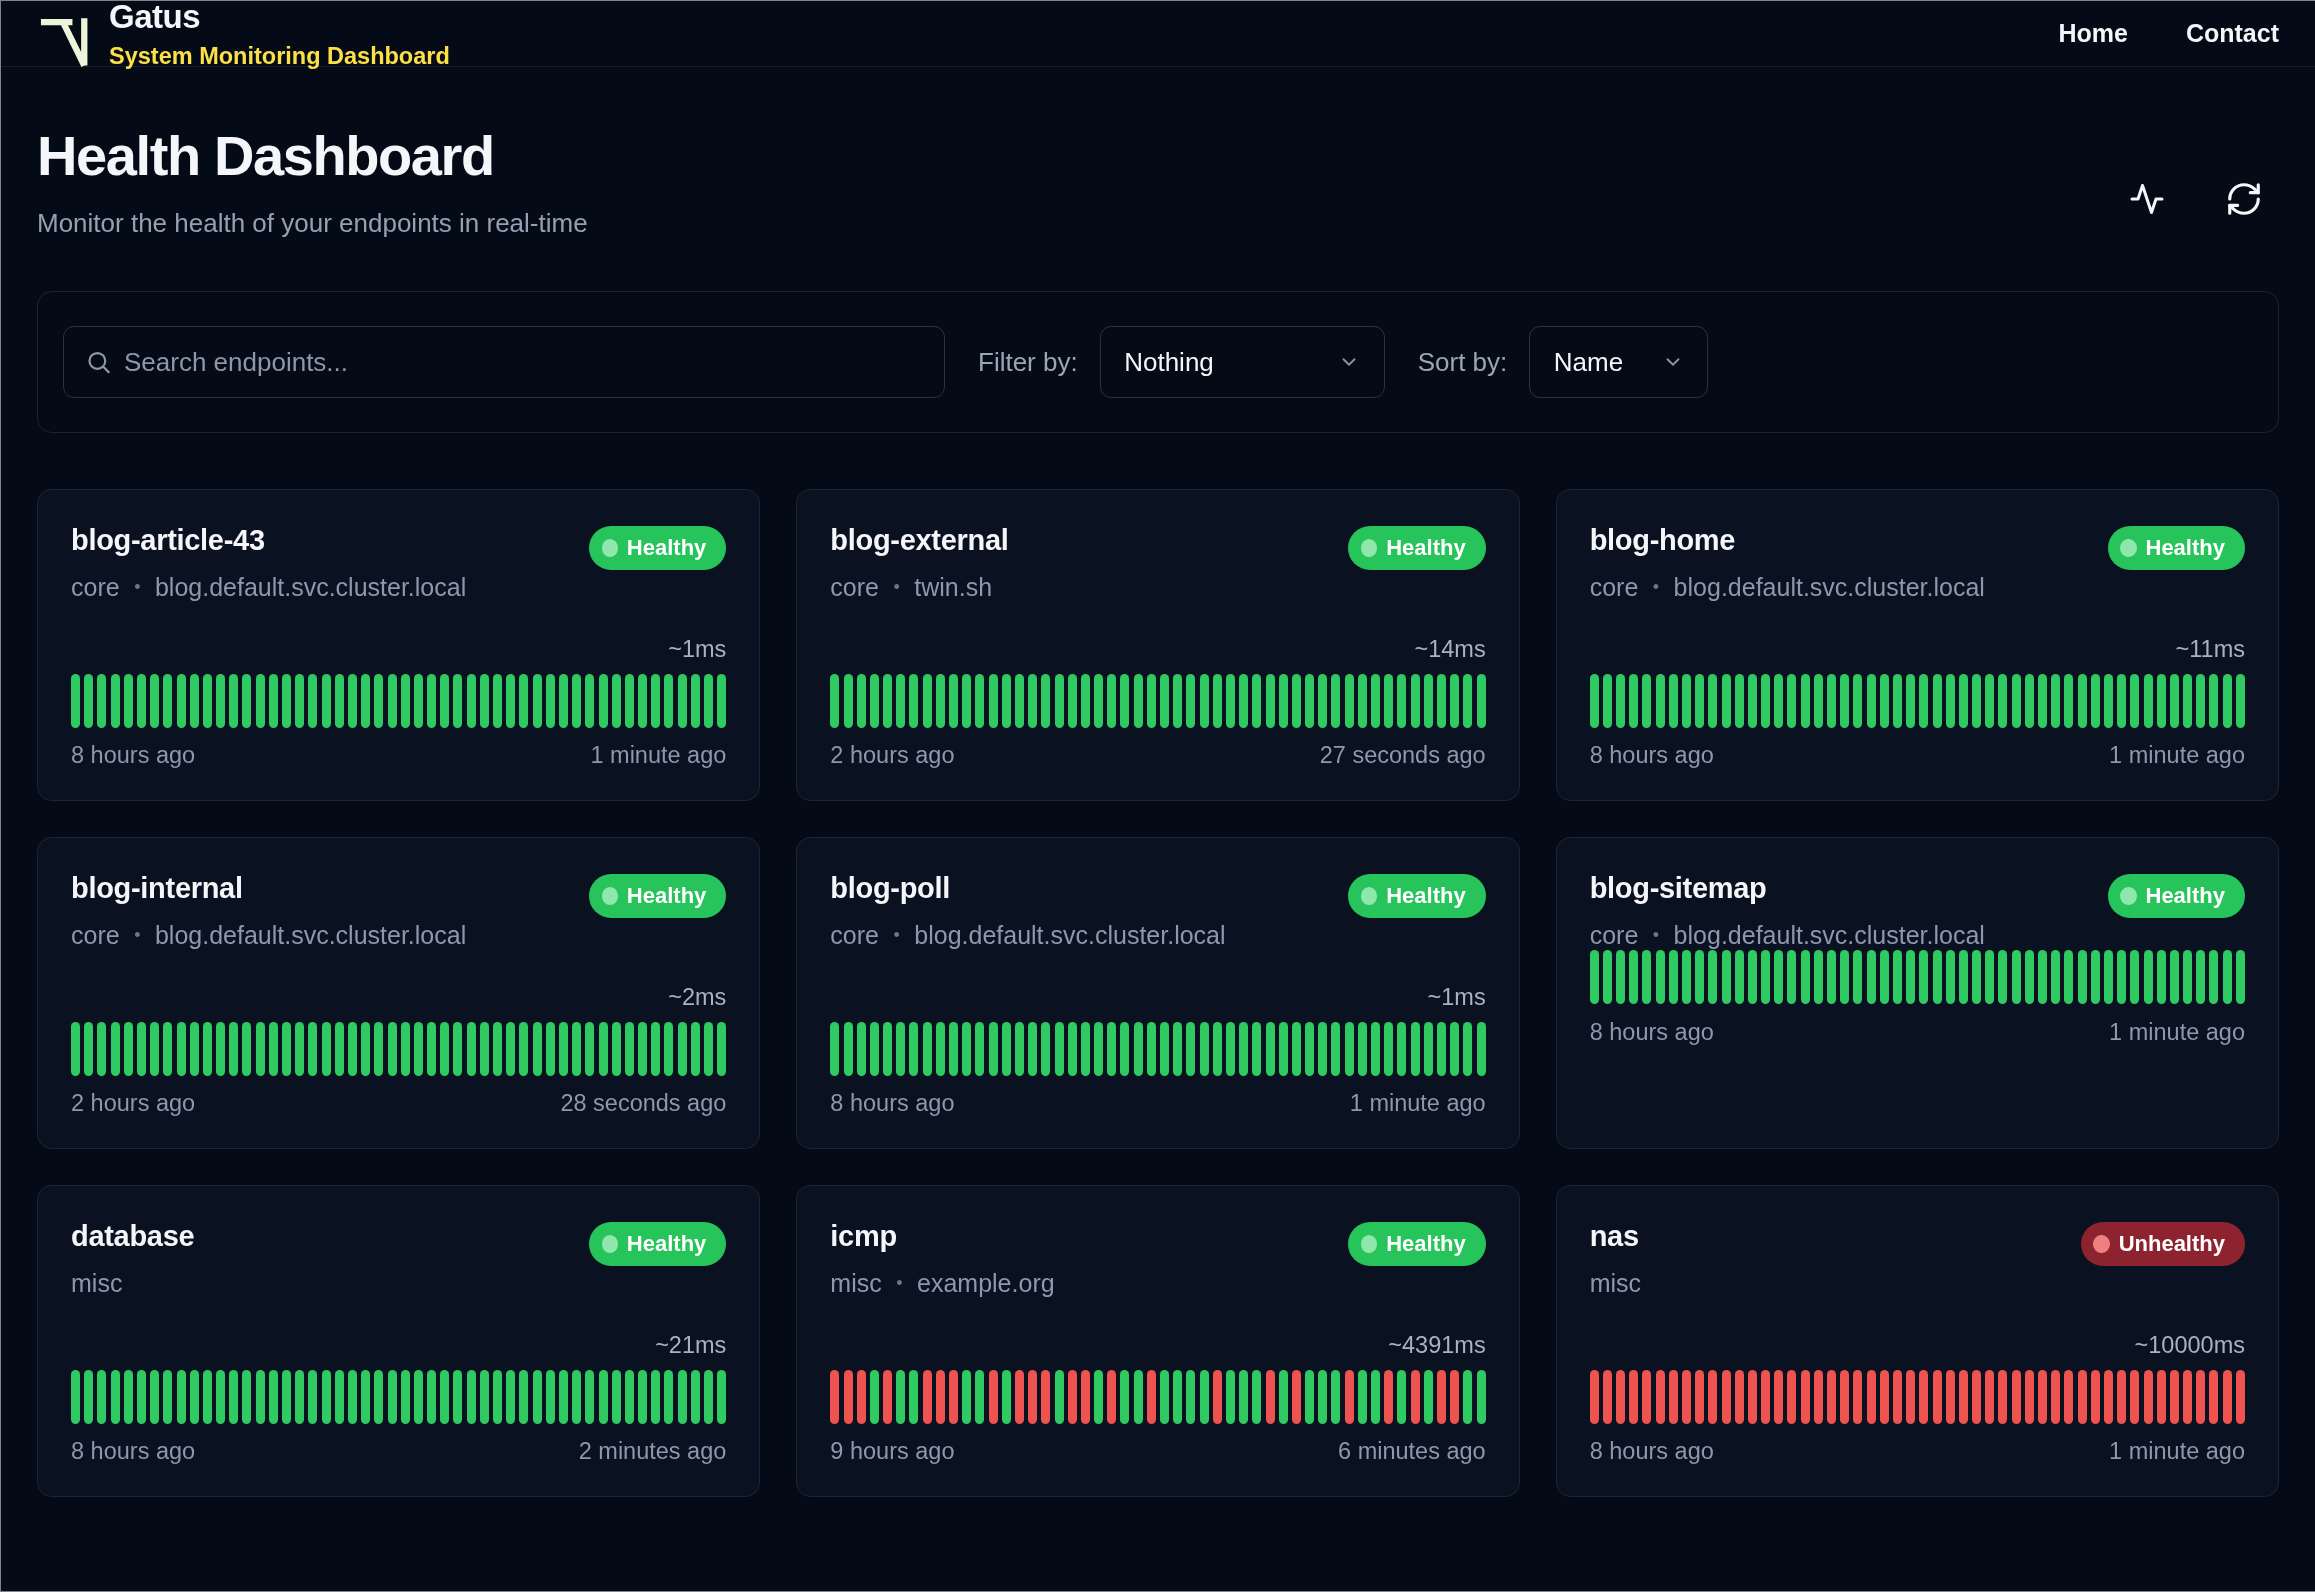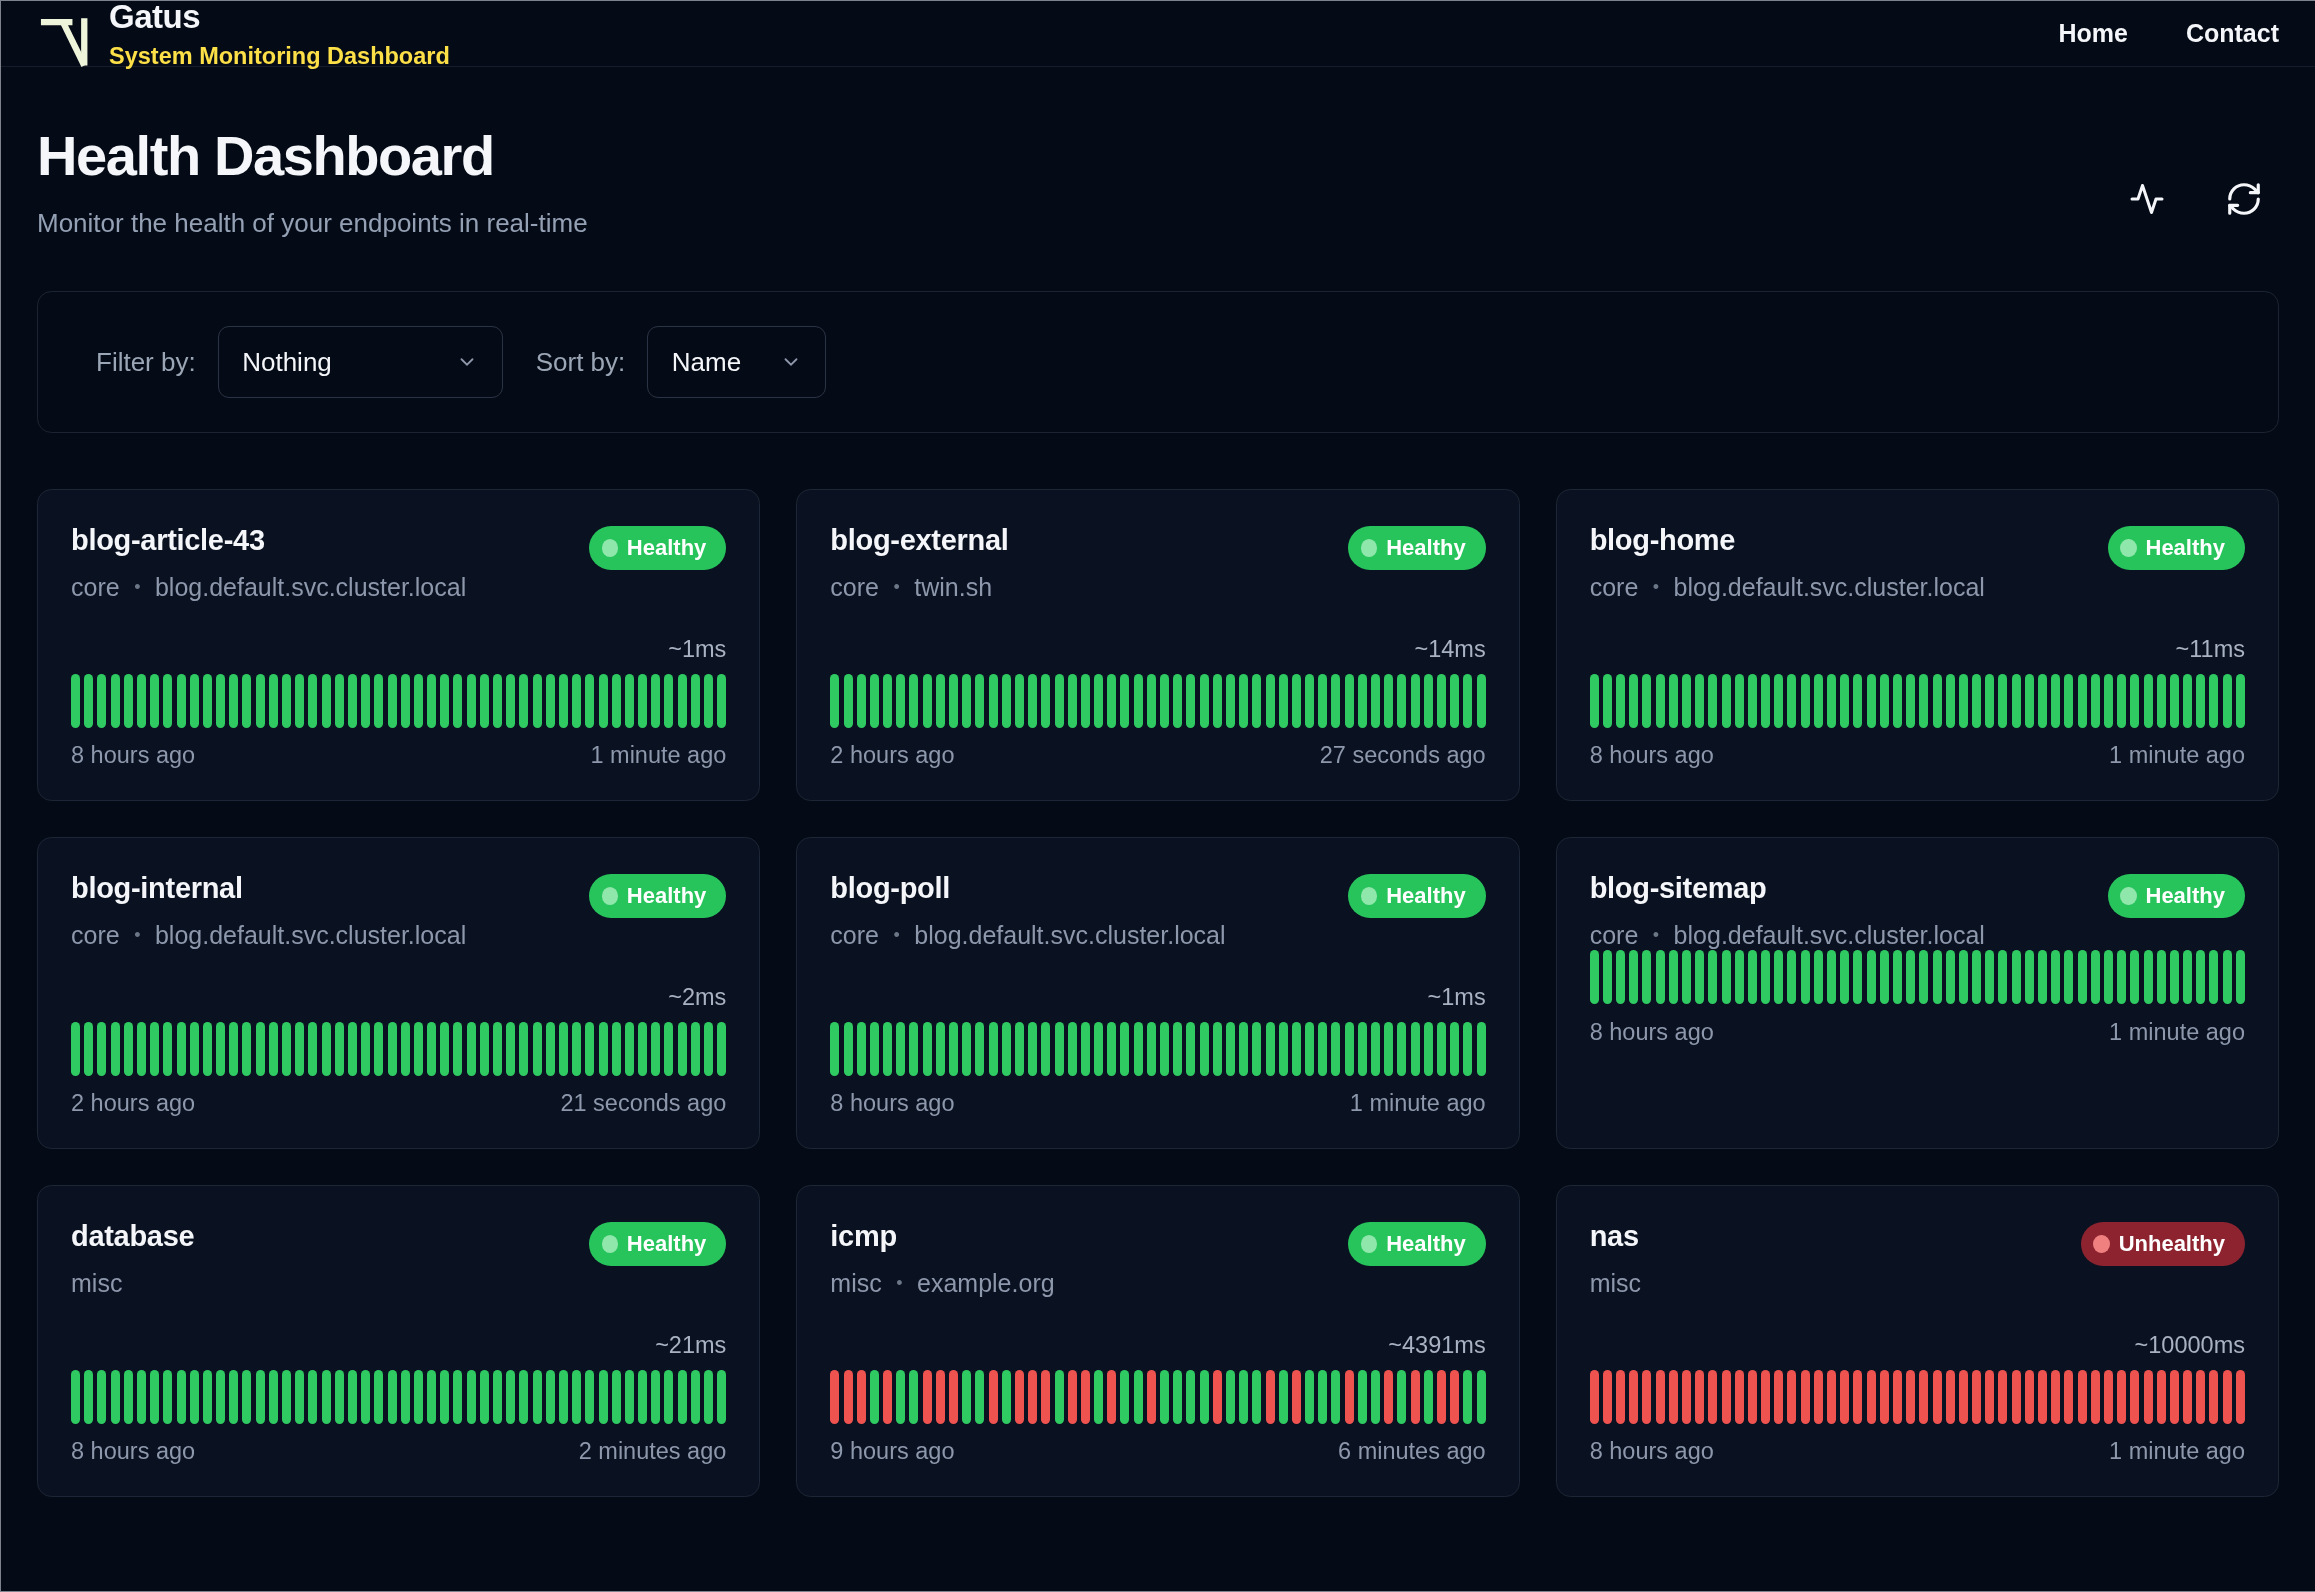--- a/index.html
+++ b/index.html
@@ -125,20 +125,27 @@
         <path d="M3 12a9 9 0 0 1 9-9 9.75 9.75 0 0 1 6.74 2.74L21 8"></path>
         <path d="M21 3v5h-5"></path>
         <path d="M21 12a9 9 0 0 1-9 9 9.75 9.75 0 0 1-6.74-2.74L3 16"></path>
         <path d="M8 16H3v5"></path>
       </svg>
     </button>
   </div>
 </section>
 
 <section class="toolbar">
+  <div class="search-wrap">
+    <svg width="27" height="27" viewBox="0 0 24 24" fill="none" stroke-width="2" stroke-linecap="round">
+      <circle cx="11" cy="11" r="7"></circle>
+        <line x1="16.5" y1="16.5" x2="21" y2="21"></line>
+    </svg>
+    <input class="search-input" type="text" placeholder="Search endpoints..." style="">
+  </div>
   <span class="tb-label">Filter by:</span>
   <div class="select filter">
     <span class="sel-value">Nothing</span>
     <svg width="22" height="22" viewBox="0 0 24 24" fill="none" stroke-width="2" stroke-linecap="round">
       <polyline points="6 9 12 15 18 9"></polyline>
     </svg>
   </div>
   <span class="tb-label">Sort by:</span>
   <div class="select sort">
     <span class="sel-value">Name</span>
@@ -434,21 +441,21 @@
         <span class="bar up"></span>
         <span class="bar up"></span>
         <span class="bar up"></span>
         <span class="bar up"></span>
         <span class="bar up"></span>
         <span class="bar up"></span>
         <span class="bar up"></span>
       </div>
     <div class="times">
       <span>2 hours ago</span>
-      <span>21 seconds ago</span>
+      <span>28 seconds ago</span>
     </div>
   </article>
 
   <article class="card">
     <div class="card-head">
       <div>
         <div class="card-title">blog-poll</div>
         <div class="card-sub">
           <span>core</span>
           <span class="sep">•</span>

